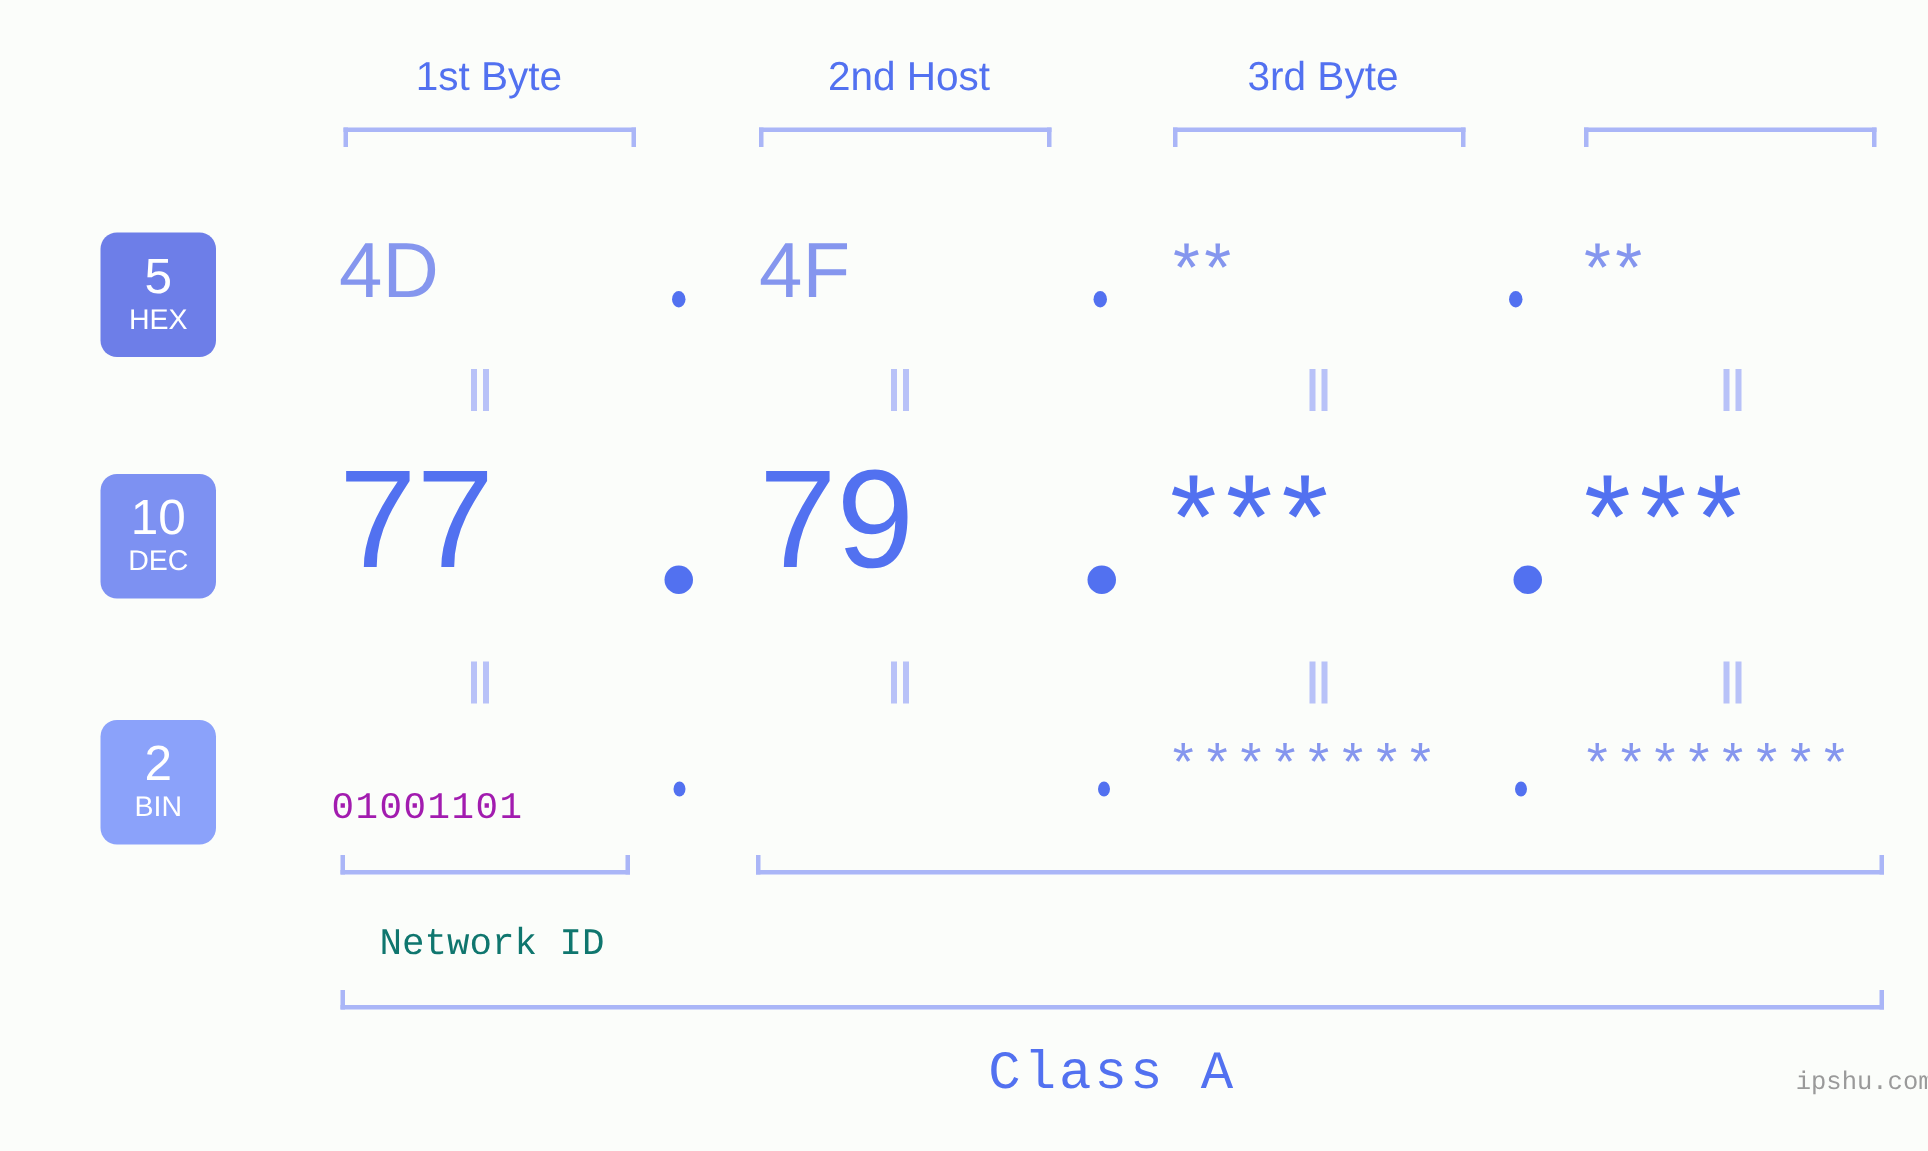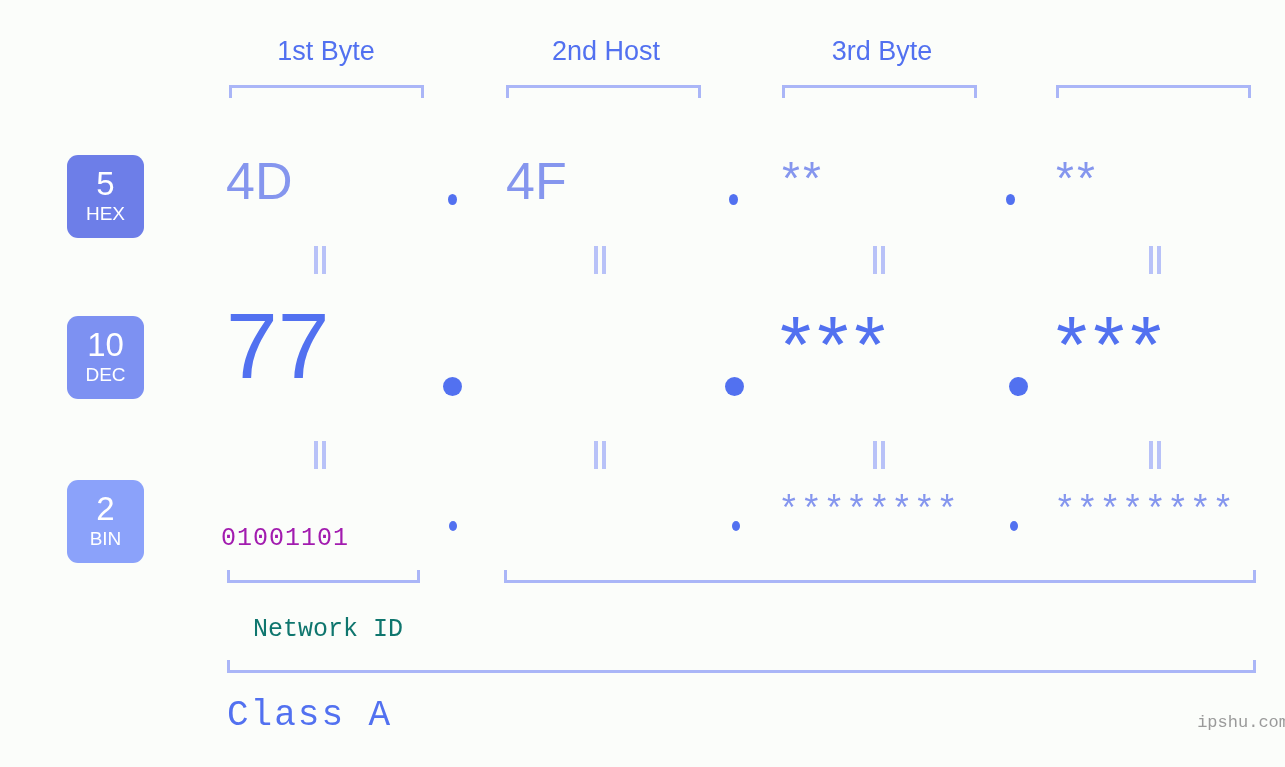--- a/index.html
+++ b/index.html
@@ -159,20 +159,21 @@
   .section-label {
     position: absolute;
     text-align: center;
     white-space: nowrap;
     font-family: "Liberation Mono", monospace;
     font-size: 25px;
     color: #0f766e;
   }
   .class-label {
     position: absolute;
+    text-align: center;
     white-space: nowrap;
     font-family: "Liberation Mono", monospace;
     font-size: 36px;
     color: #5271f0;
     letter-spacing: 2px;
   }
 
   .watermark {
     position: absolute;
     right: 16px;
@@ -250,20 +251,23 @@
   <div class="eqmark" style="left:1128px; top:246px;">
     <i class="a"></i>
       <i class="b"></i>
   </div>
 
   <div class="value-cell dec-val" style="left:206px; width:200px;">
     <span>77</span>
   </div>
   <div class="dot dot-lg" style="left:423px; top:377px;"></div>
 
+  <div class="value-cell dec-val" style="left:486px; width:200px;">
+    <span>79</span>
+  </div>
   <div class="dot dot-lg" style="left:705px; top:377px;"></div>
 
   <div class="value-cell dec-star" style="left:760px; width:200px;">
     <span>***</span>
   </div>
   <div class="dot dot-lg" style="left:989px; top:377px;"></div>
 
   <div class="value-cell dec-star" style="left:1036px; width:200px;">
     <span>***</span>
   </div>

